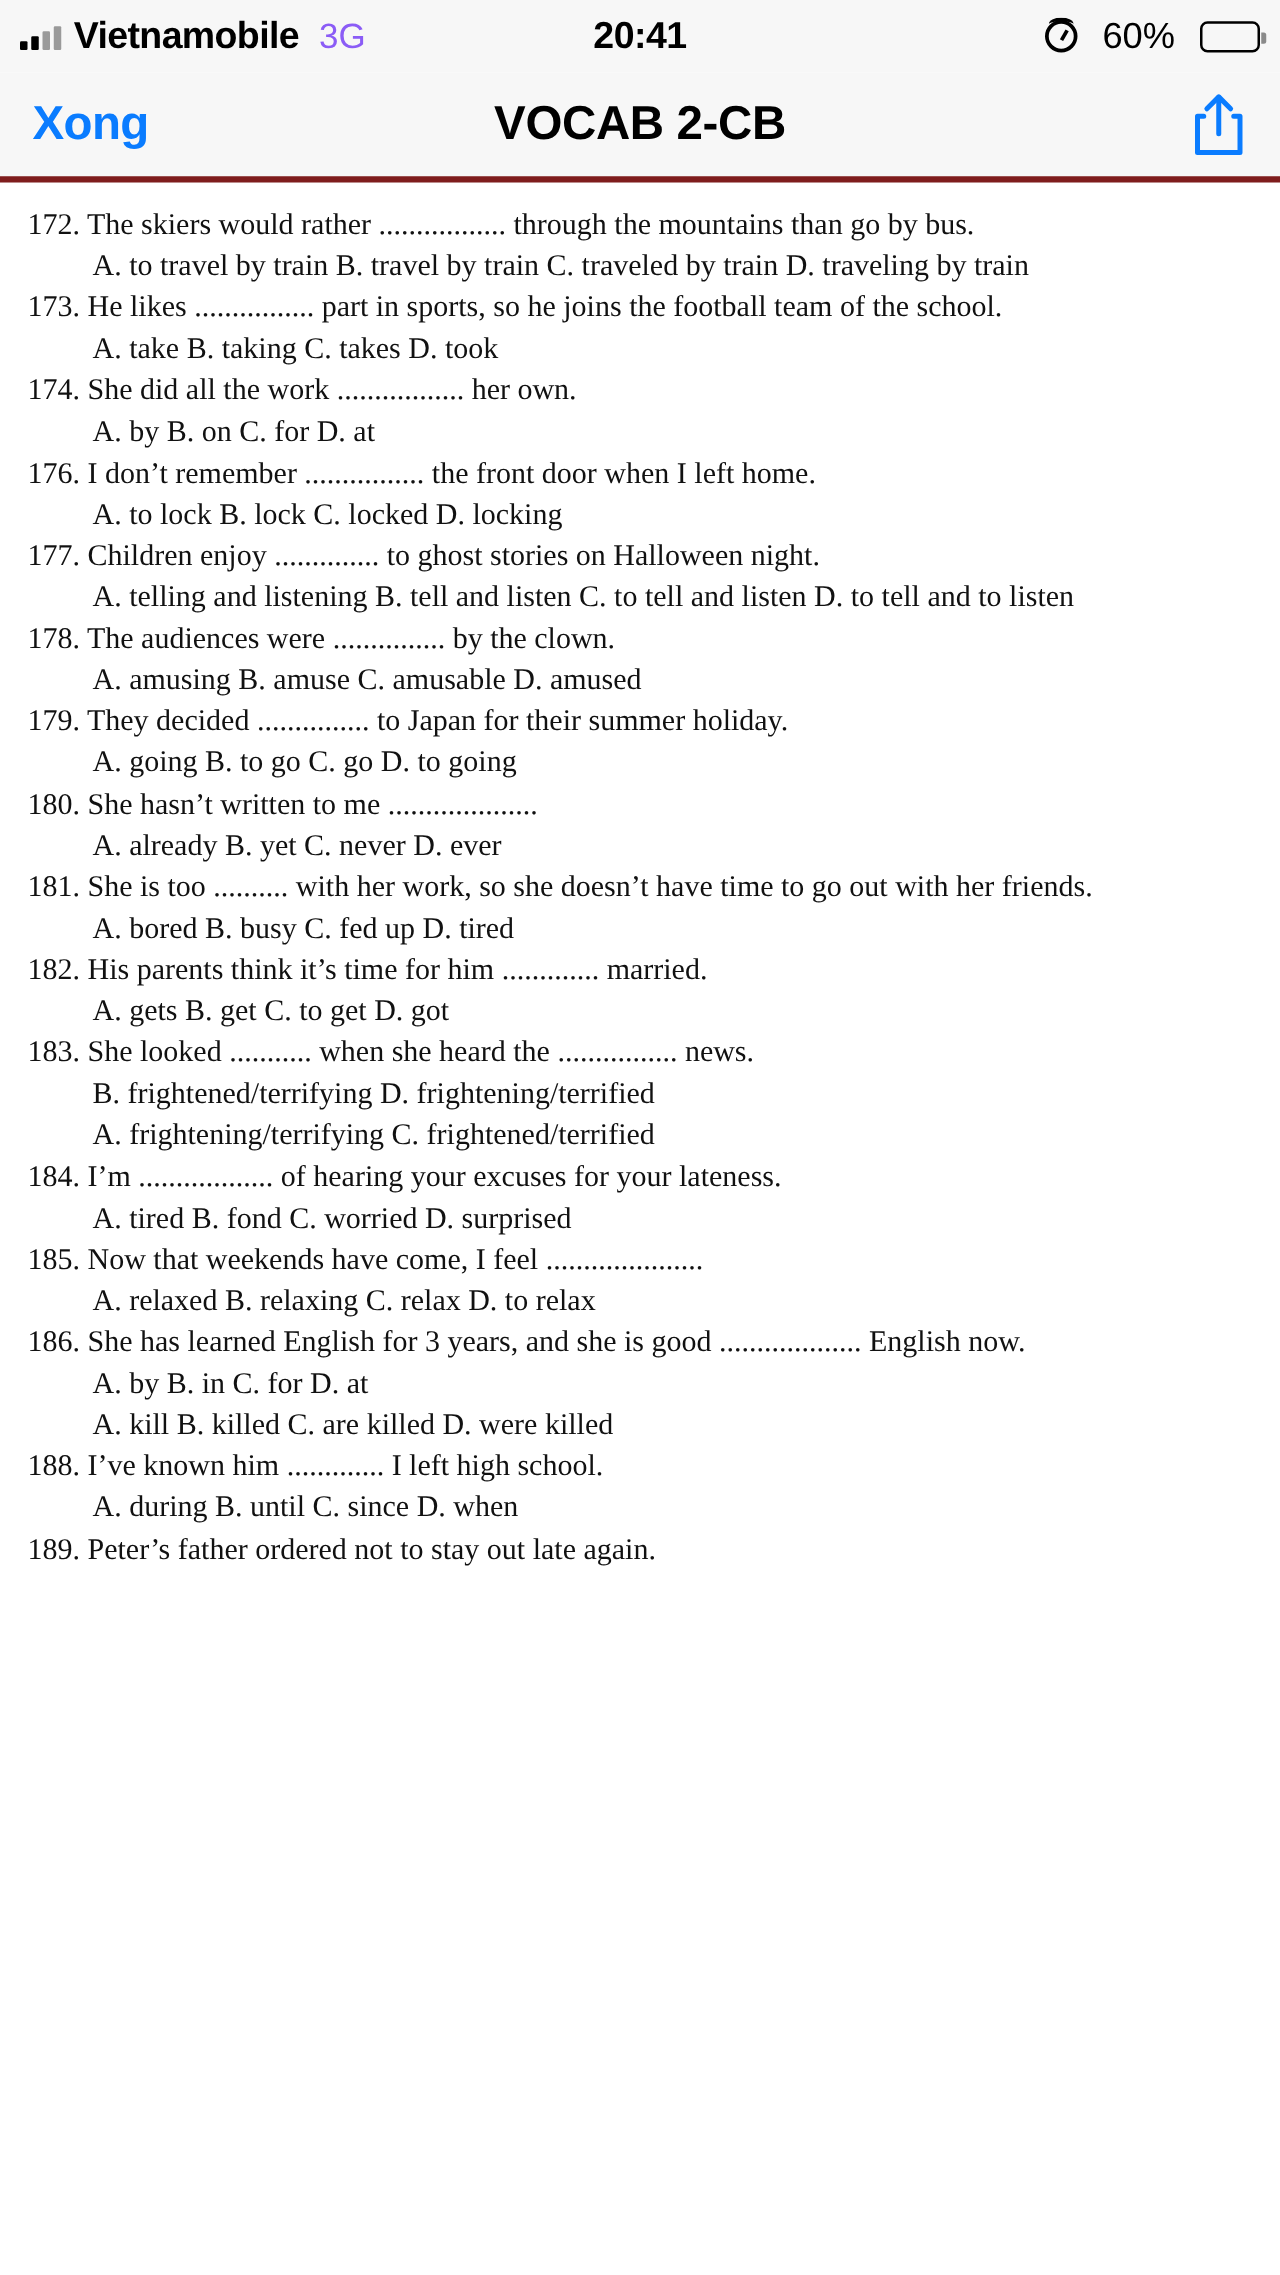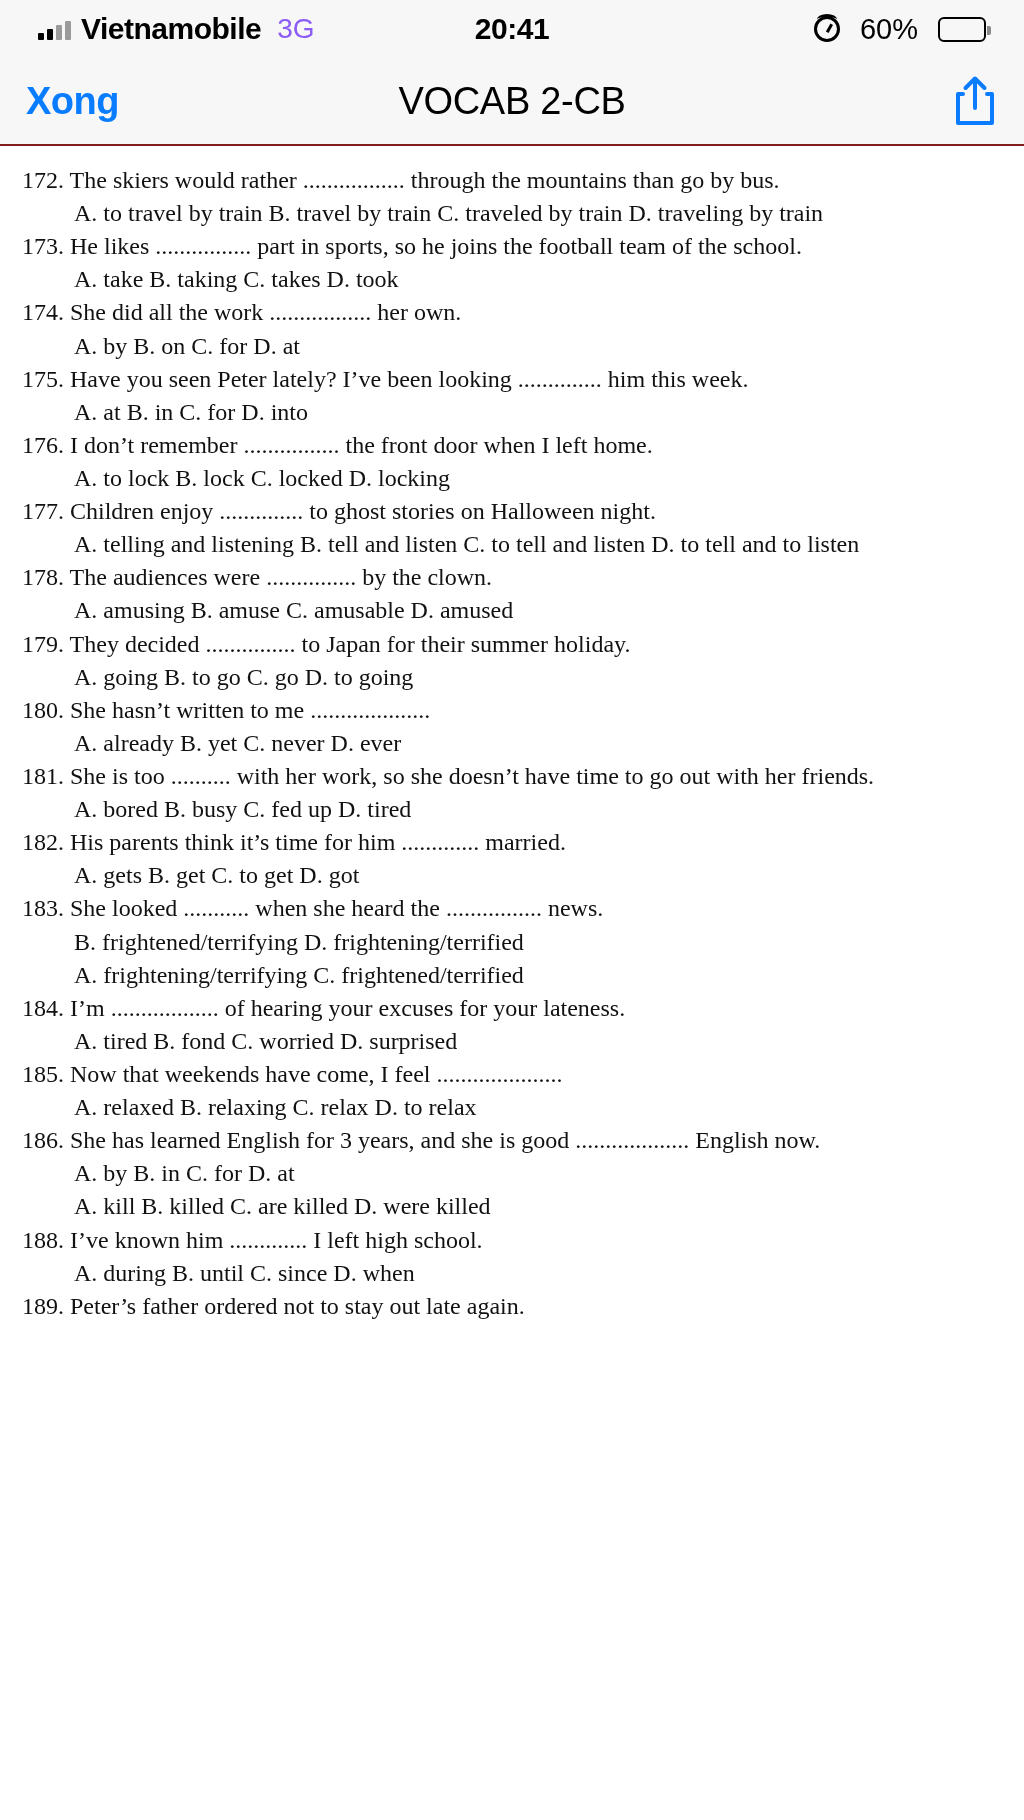--- a/index.html
+++ b/index.html
@@ -12,21 +12,21 @@
     overflow: hidden;
     position: relative;
   }
 
   
   .status-bar {
     height: 58px;
     background: #f7f7f7;
     display: flex;
     align-items: center;
-    padding: 0 38px;
+    padding: 0 16px;
     font-family: "Liberation Sans", sans-serif;
     position: relative;
   }
   .status-left {
     display: flex;
     align-items: center;
     gap: 10px;
   }
   .signal-bars {
     display: flex;
@@ -121,40 +121,40 @@
   .battery .fill {
     height: 100%;
     background: #f5c518;
     border-radius: 3px;
   }
 
   
   .nav-bar {
     height: 88px;
     background: #f7f7f7;
-    border-bottom: 2px solid #7f1d1d;
+    border-bottom: 5px solid #7f1d1d;
     display: flex;
     align-items: center;
     padding: 0 26px;
     position: relative;
     font-family: "Liberation Sans", sans-serif;
   }
   .nav-back {
     font-size: 38px;
     font-weight: 700;
     color: #0a7cff;
     letter-spacing: -0.5px;
     z-index: 2;
   }
   .nav-title {
     position: absolute;
     left: 0; right: 0;
     text-align: center;
     font-size: 38px;
-    font-weight: 400;
+    font-weight: 700;
     color: #000;
     letter-spacing: -0.3px;
     pointer-events: none;
   }
   .nav-share {
     margin-left: auto;
     z-index: 2;
     line-height: 0;
   }
 
@@ -222,24 +222,20 @@
       </div>
       <div>
         <div class="q-line">173. He likes ................ part in sports, so he joins the football team of the school.</div>
         <div class="opts">     A. take              B. taking             C. takes                D. took</div>
       </div>
       <div>
         <div class="q-line">174. She did all the work ................. her own.</div>
         <div class="opts">     A. by                    B. on                     C. for                    D. at</div>
       </div>
       <div>
-        <div class="q-line">175. Have you seen Peter lately? I’ve been looking .............. him this week.</div>
-        <div class="opts">     A. at                    B. in                     C. for                    D. into</div>
-      </div>
-      <div>
         <div class="q-line">176. I don’t remember ................ the front door when I left home.</div>
         <div class="opts">     A. to lock            B. lock            C. locked            D. locking</div>
       </div>
       <div>
         <div class="q-line">177. Children enjoy .............. to ghost stories on Halloween night.</div>
         <div class="opts">     A. telling and listening B. tell and listen C. to tell and listen D. to tell and to listen</div>
       </div>
       <div>
         <div class="q-line">178. The audiences were ............... by the clown.</div>
         <div class="opts">     A. amusing              B. amuse              C. amusable              D. amused</div>

